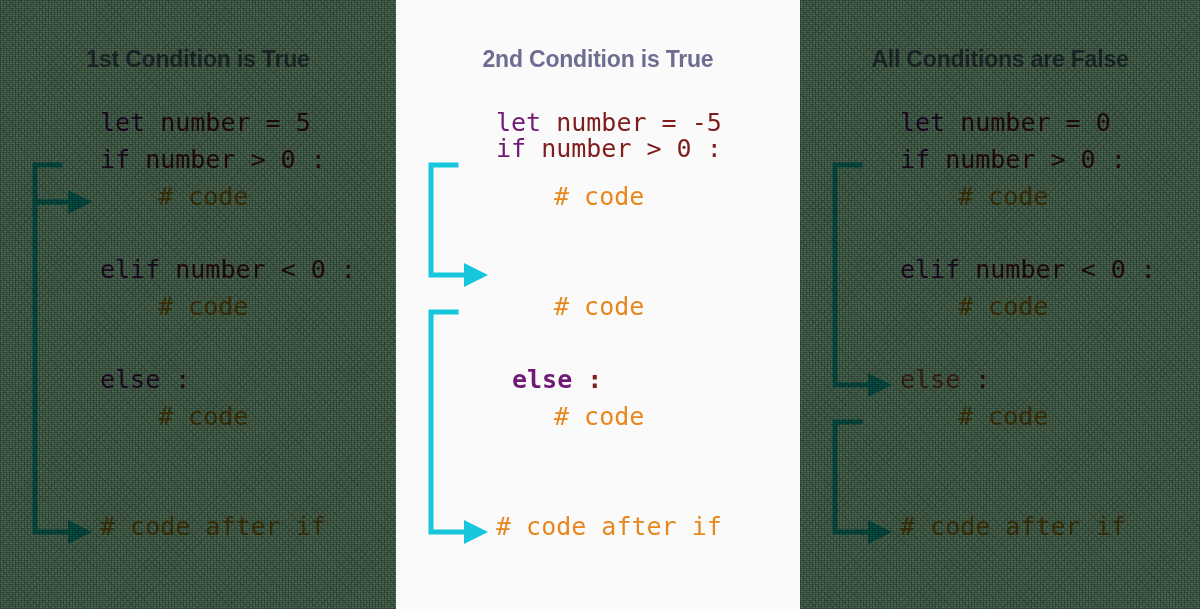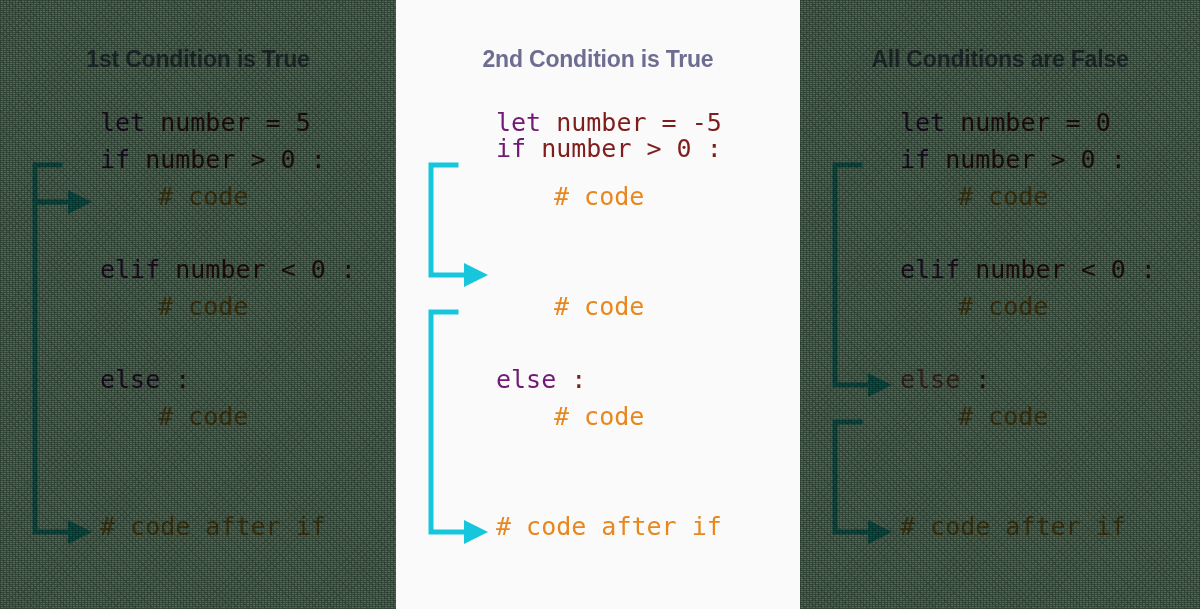--- a/index.html
+++ b/index.html
@@ -119,21 +119,21 @@
       <div class="noise"></div>
       <div class="dim"></div>
     </div>
     <div class="panel p-mid">
       <div class="ptitle">2nd Condition is True</div>
       <div class="code">
         <div class="line" style="left: 100px; top: 110px;"><span class="kw">let</span><span class="plain"> number = -5</span></div>
         <div class="line" style="left: 100px; top: 136px;"><span class="kw">if</span><span class="plain"> number &gt; 0 :</span></div>
         <div class="line" style="left: 158px; top: 184px;"><span class="cmt"># code</span></div>
         <div class="line" style="left: 158px; top: 294px;"><span class="cmt"># code</span></div>
-        <div class="line" style="left: 100px; top: 367px;"><span class="kw">else</span><span class="plain"> :</span></div>
+        <div class="line" style="left: 116px; top: 367px; font-weight: bold;"><span class="kw">else</span><span class="plain"> :</span></div>
         <div class="line" style="left: 158px; top: 404px;"><span class="cmt"># code</span></div>
         <div class="line" style="left: 100px; top: 514px;"><span class="cmt"># code after if</span></div>
       </div>
       <svg class="flow" viewBox="0 0 404 609" width="404" height="609">
         <g>
           <path d="M 60 165 L 35 165 L 35 275 L 72 275" fill="none" stroke="#16c6dd" stroke-width="5" stroke-linecap="square" stroke-linejoin="miter"></path>
           <polygon points="92,275 68,263 68,287" fill="#16c6dd"></polygon>
         </g>
         <g>
           <path d="M 60 312 L 35 312 L 35 532 L 72 532" fill="none" stroke="#16c6dd" stroke-width="5" stroke-linecap="square" stroke-linejoin="miter"></path>

